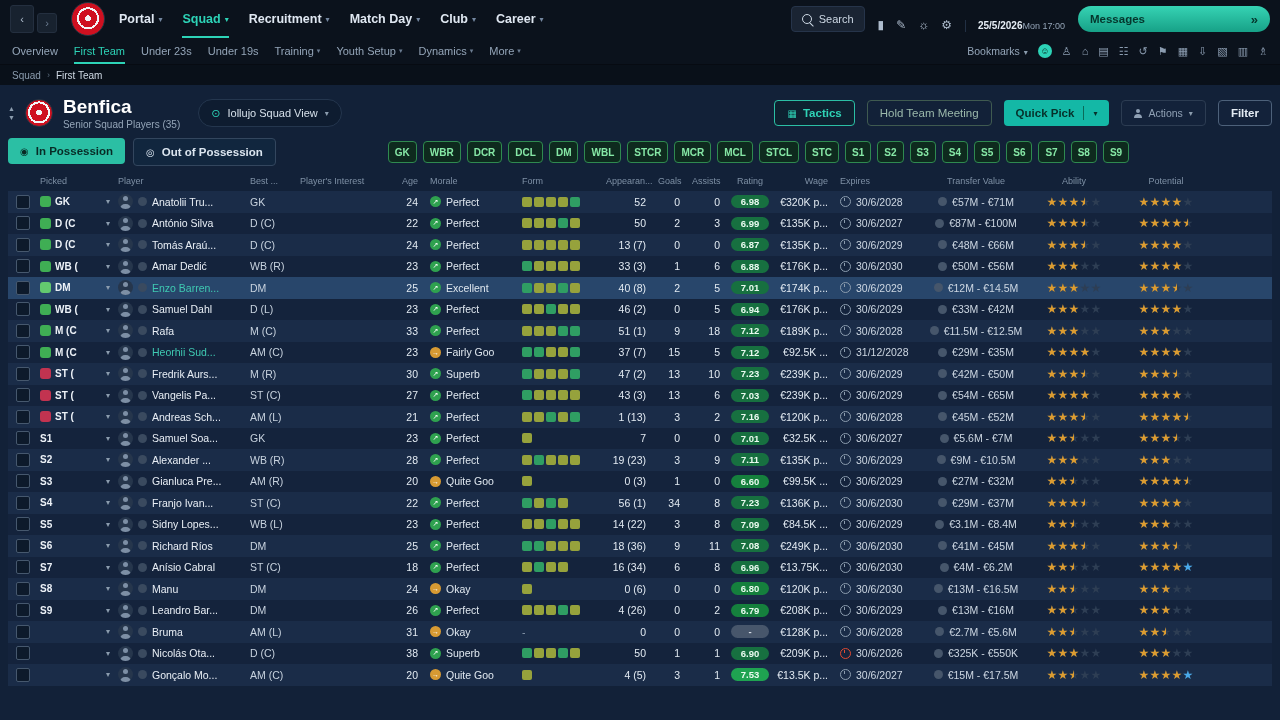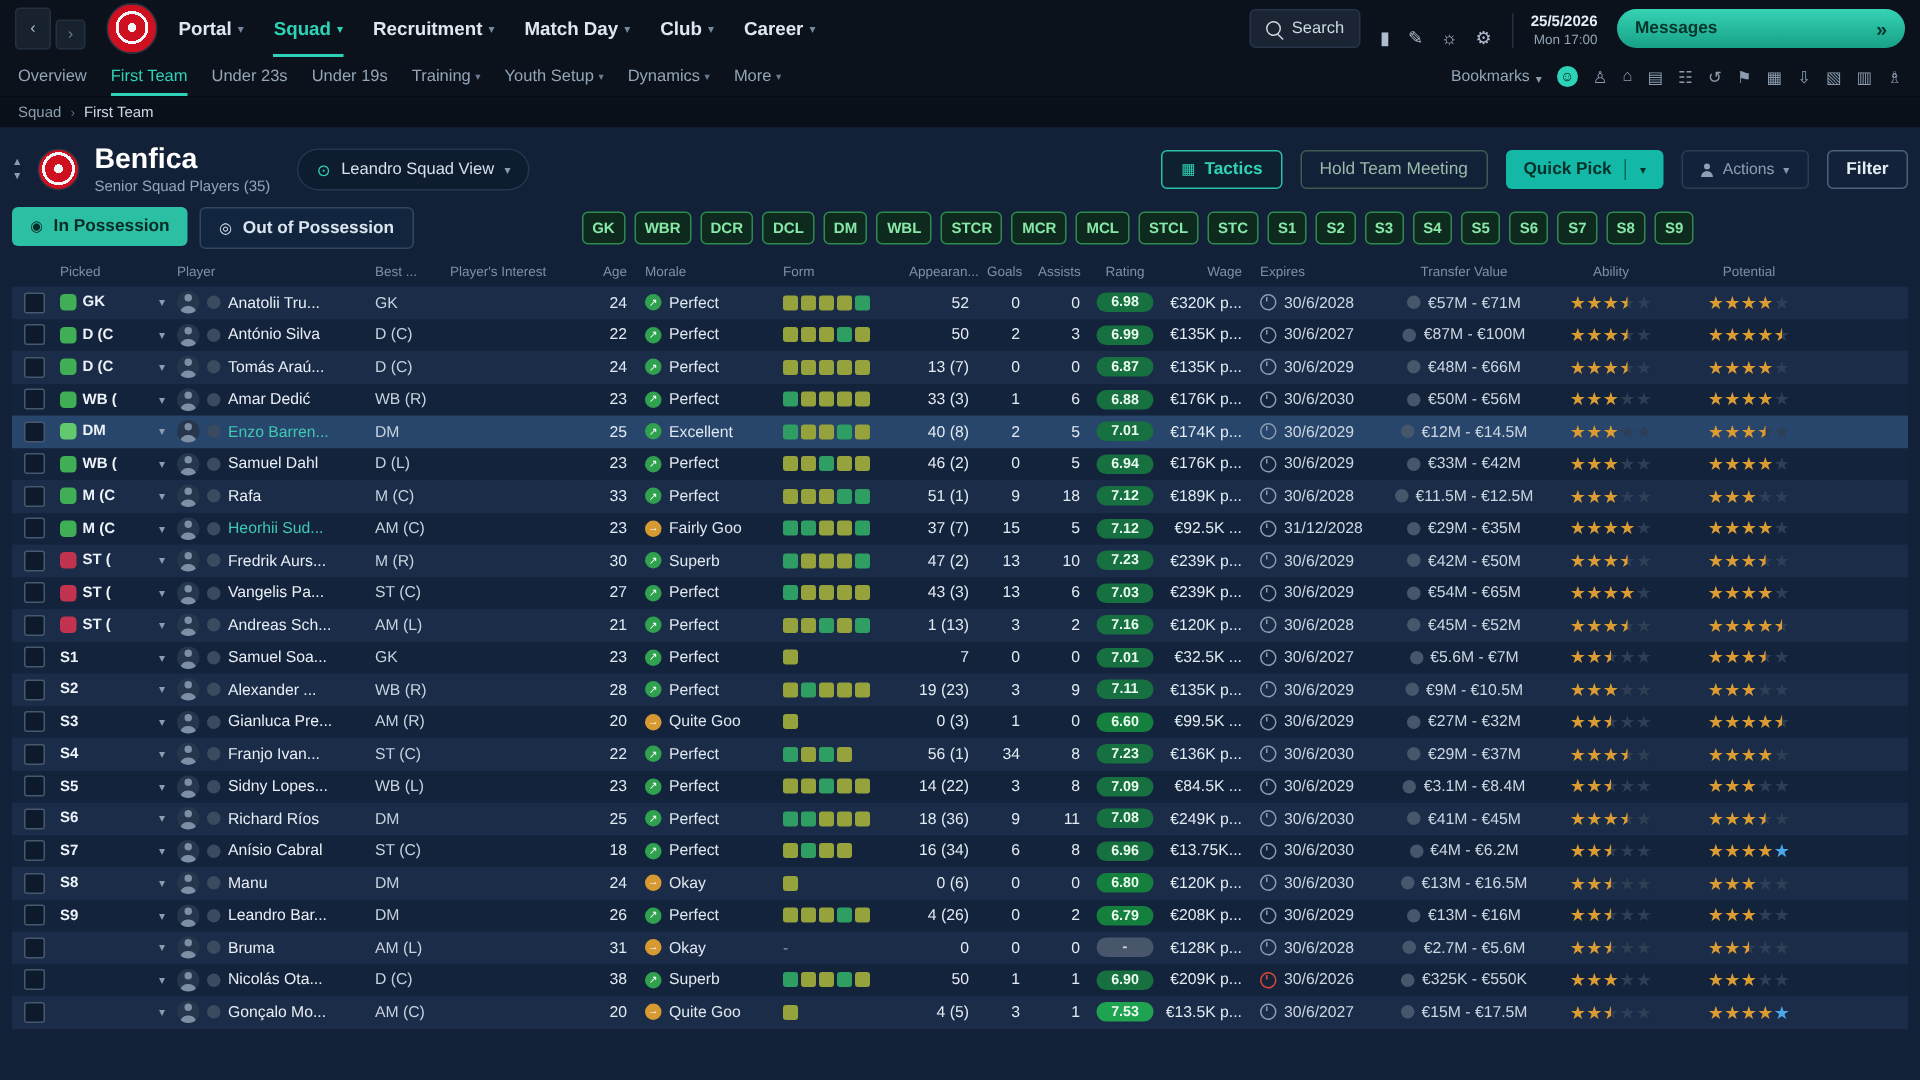--- a/index.html
+++ b/index.html
@@ -21,21 +21,21 @@
   .menu-item .chev{color:#7487a0;font-size:8px;}
   .menu-item.active{color:#2dd3b7;box-shadow:inset 0 -2px 0 #2dd3b7;}
   .menu-item.active .chev{color:#2dd3b7;}
   .top-right{margin-left:auto;display:flex;align-items:flex-end;gap:13px;}
   .search-box{display:flex;align-items:center;gap:7px;background:#1a2433;border:1px solid #26344a;
               border-radius:4px;height:24px;padding:0 10px;color:#cdd8e4;font-size:11px;}
   .mag{width:8px;height:8px;border:1.4px solid #cdd8e4;border-radius:50%;position:relative;flex:none;}
   .mag::after{content:'';position:absolute;right:-3px;bottom:-2px;width:5px;height:1.4px;background:#cdd8e4;transform:rotate(45deg);}
   #topIcons{display:flex;gap:12px;}
   .tool-icon{color:#aebccd;font-size:12px;}
-  .datetime{display:flex;flex-direction:column;align-items:flex-end;line-height:1.2;padding-left:12px;border-left:1px solid #223044;}
+  .datetime{display:flex;flex-direction:row;align-items:flex-end;line-height:1.2;padding-left:12px;border-left:1px solid #223044;}
   .dt-date{font-size:10px;font-weight:bold;color:#e6edf5;}
   .dt-time{font-size:9px;color:#93a3b6;}
   .messages-btn{width:168px;height:26px;border-radius:13px;background:linear-gradient(180deg,#36d3b4,#17a187);
     display:flex;align-items:center;justify-content:space-between;padding:0 12px;color:#05352c;font-weight:bold;font-size:11.5px;}
   .msg-arrow{font-size:13px;}
   
   .subnav{height:26px;background:#0b121c;display:flex;align-items:center;padding:0 12px;gap:16px;border-bottom:1px solid #070b12;}
   #subnavItems{display:flex;gap:16px;align-items:center;height:26px;}
   .subnav-item{display:flex;gap:3px;align-items:center;color:#94a5b8;font-size:11px;height:26px;}
   .subnav-item .chev{font-size:7px;color:#6c7d92;}
@@ -272,21 +272,21 @@
         <span>▲</span>
         <span>▼</span>
       </div>
       <div class="crest sm"></div>
       <div class="club-meta">
         <div class="club-name">Benfica</div>
         <div class="club-sub">Senior Squad Players (35)</div>
       </div>
       <div class="view-select">
         <span class="view-ic">⊙</span>
-        <span>Leandro Squad View</span>
+        <span>Iollujo Squad View</span>
         <span class="chev">▾</span>
       </div>
       <div class="header-actions">
         <button class="btn tactics">
           <span class="t-ic">▦</span>
           <span>Tactics</span>
         </button>
         <button class="btn meeting">
           <span>Hold Team Meeting</span>
         </button>

